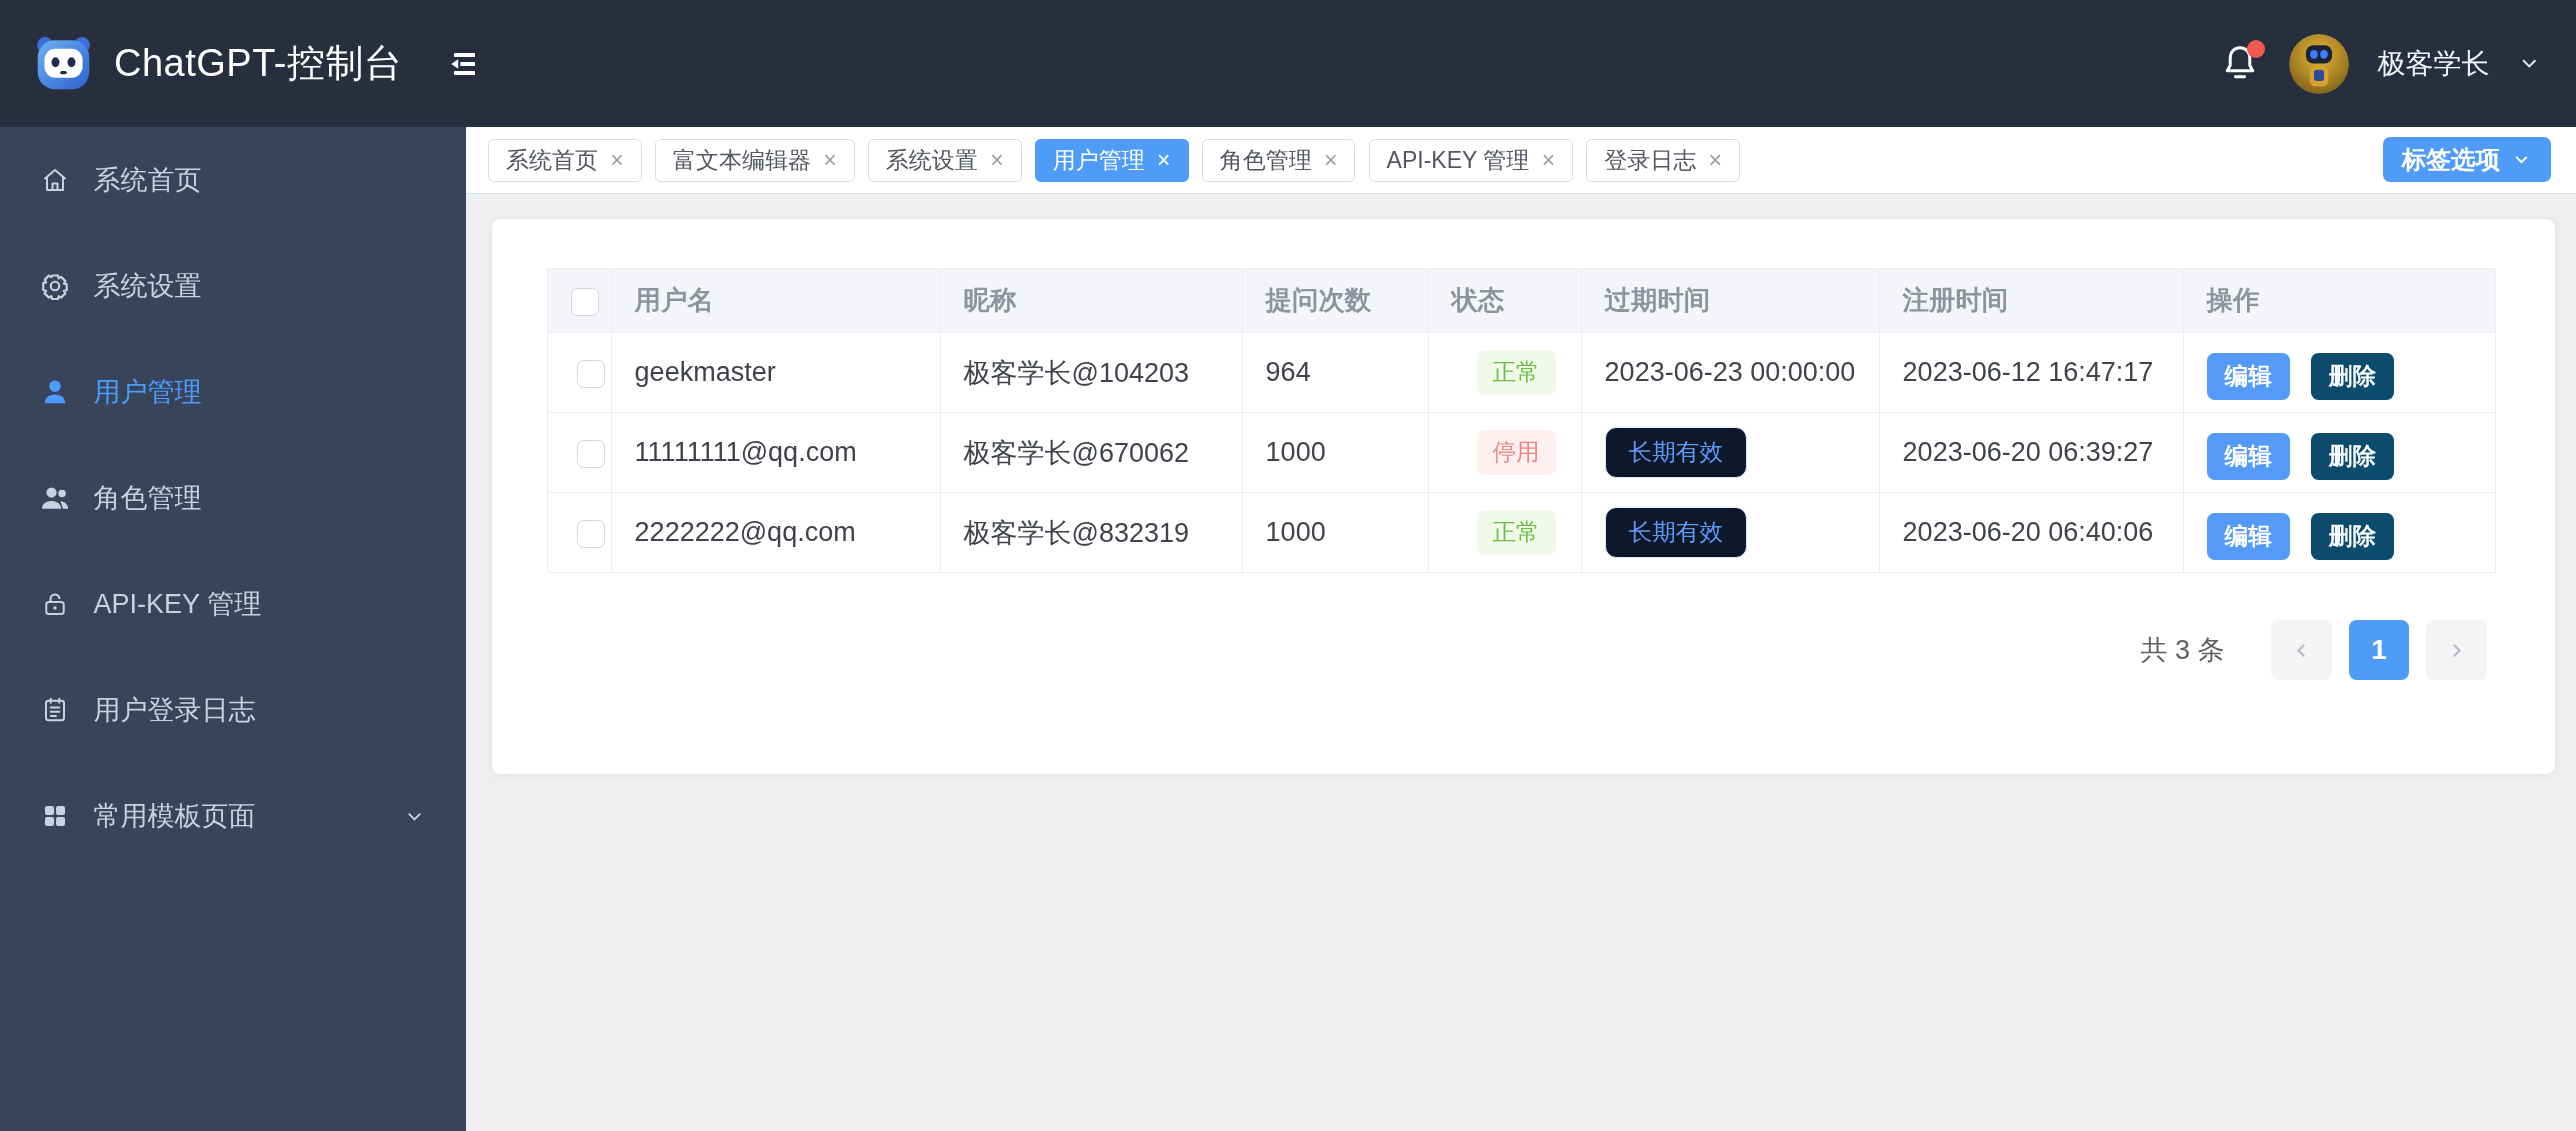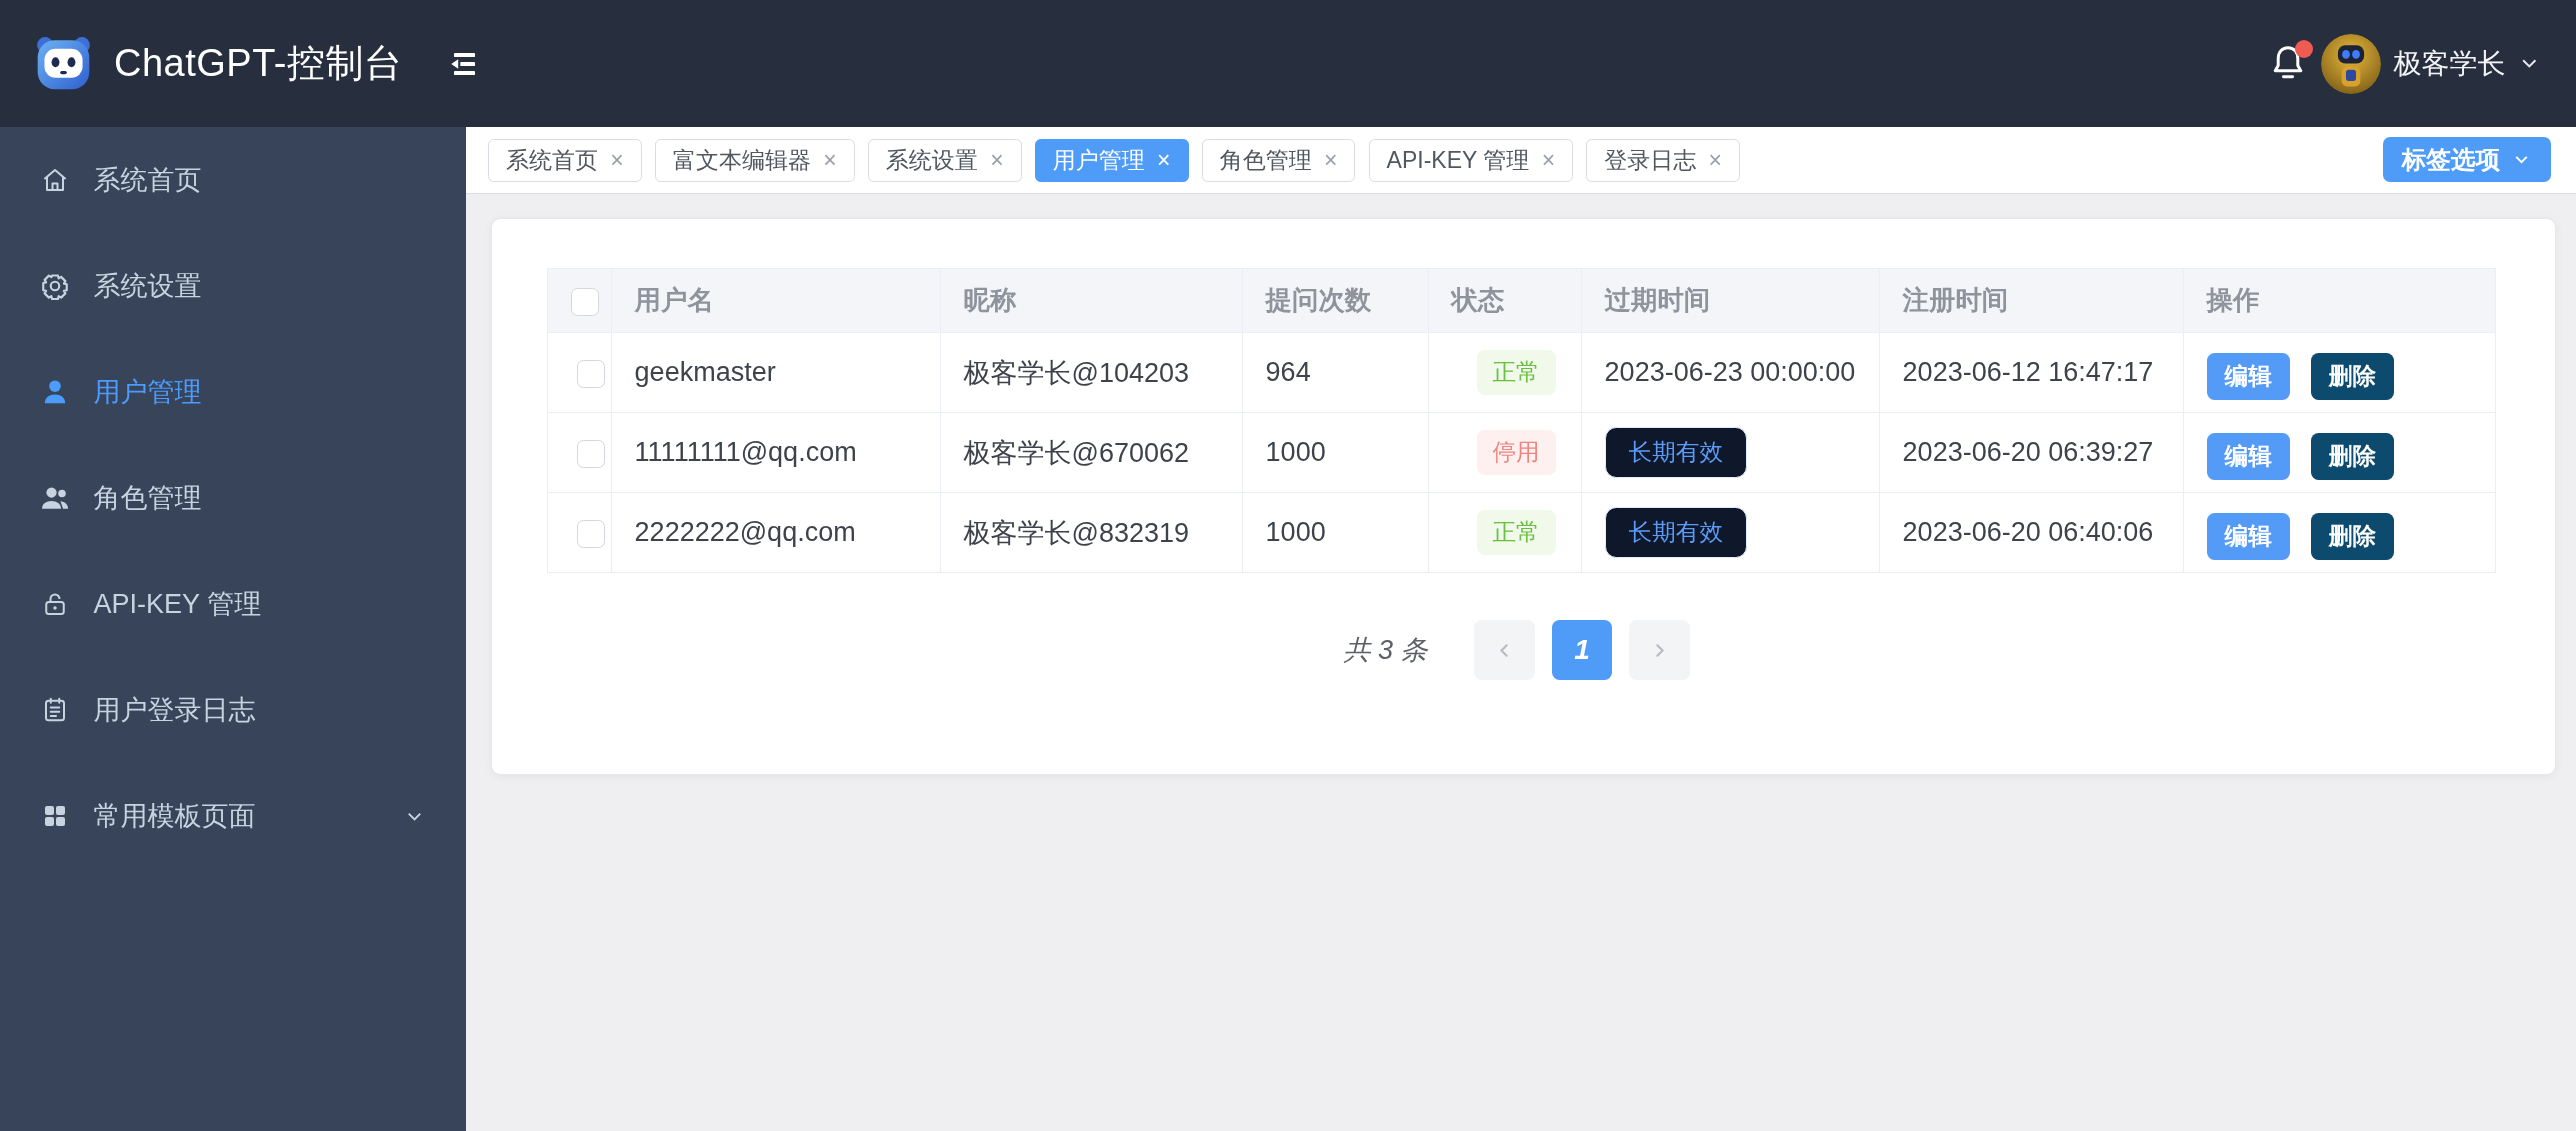--- a/index.html
+++ b/index.html
@@ -4,21 +4,21 @@
 <style>
   * { margin:0; padding:0; box-sizing:border-box; }
   html,body { width:2576px; height:1131px; font-family:"Liberation Sans", sans-serif; background:#efeff1; overflow:hidden; }
   .app { position:relative; width:2576px; height:907px; }
 
   
   .topbar { position:absolute; left:0; top:0; width:2576px; height:127px; background:#272e3e; display:flex; align-items:center; padding:0 34px 0 34px; }
   .logo { width:59px; height:59px; flex:0 0 auto; }
   .app-title { color:#ffffff; font-size:38px; font-weight:500; margin-left:21px; letter-spacing:0.5px; }
   .fold-btn { margin-left:43px; width:36px; height:32px; cursor:pointer; display:flex; align-items:center; }
-  .topbar-right { margin-left:auto; display:flex; align-items:center; gap:12px; }
+  .topbar-right { margin-left:auto; display:flex; align-items:center; gap:28px; }
   .bell-wrap { position:relative; width:42px; height:43px; cursor:pointer; }
   .bell-dot { position:absolute; right:-3.8px; top:-1.9px; width:18px; height:18px; border-radius:50%; background:#ef5b52; }
   .avatar { width:60px; height:60px; border-radius:50%; overflow:hidden; cursor:pointer; flex:0 0 auto; }
   .username { color:#f2f4f7; font-size:28px; cursor:pointer; }
   .user-chev { width:24.6px; height:24.6px; color:#e4e8ee; cursor:pointer; }
 
   
   .sidebar { position:absolute; left:0; top:127px; width:466px; height:1004px; background:#37445a; }
   .side-item { height:106px; display:flex; align-items:center; gap:23.6px; padding:0 40px 0 40px; font-size:27px; color:#c8d3e0; cursor:pointer; }
   .side-item svg.mi { width:30px; height:30px; flex:0 0 auto; }
@@ -49,21 +49,21 @@
 
   .badge { display:inline-block; font-size:23.6px; line-height:1; border-radius:7.6px; padding:10.4px 16px; }
   .badge.success { background:#f0f9ea; color:#6abf40; }
   .badge.danger  { background:#fdf0ef; color:#ee8580; }
   .badge.long { display:inline-block; font-size:23.6px; line-height:1; background:#0f172a; color:#5a9cf7; border:0.9px solid #dcedfd; border-radius:11.3px; padding:13.2px 23px; }
 
   .btn { display:inline-block; color:#ffffff; font-size:23.6px; line-height:1; border-radius:7.6px; padding:11.3px 18px; cursor:pointer; font-weight:600;margin-top:8px; }
   .btn.edit { background:#549bf7; margin-right:21px; }
   .btn.del  { background:#0c4a6e; }
 
-  .pagination { margin-top:47px; display:flex; align-items:center; justify-content:center;font-style:italic; }
+  .pagination { margin-top:47px; display:flex; align-items:center; justify-content:flex-end; }
   .pg-total { font-size:27px; color:#5d6166; margin-right:38px; }
   .pg-btn { width:61px; height:60px; border-radius:7.6px; background:#f3f4f6; display:flex; align-items:center; justify-content:center; cursor:pointer; margin:0 8.5px; color:#b6bac1; }
   .pg-btn svg { width:21px; height:21px; }
   .pg-num { width:60px; height:60px; border-radius:7.6px; background:#4f9bf8; color:#ffffff; font-size:28px; font-weight:700; display:flex; align-items:center; justify-content:center; cursor:pointer; margin:0 8.5px; }
 </style>
 </head>
 <body>
 
 <div class="app">
 

